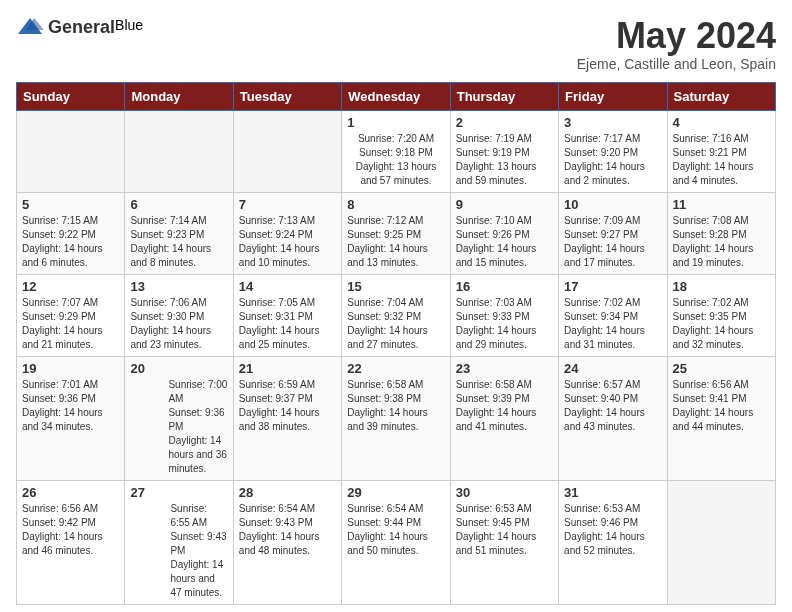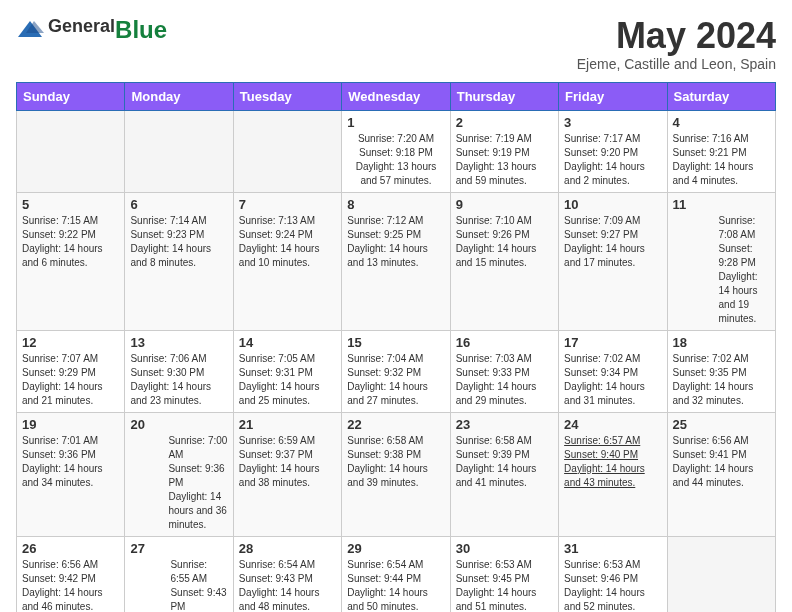--- a/index.html
+++ b/index.html
@@ -20,23 +20,23 @@
       display: flex;
       align-items: center;
       gap: 4px;
     }
     .logo-text-general {
       font-size: 18px;
       font-weight: bold;
       color: #333;
     }
     .logo-text-blue {
-      font-size: 24px;
-      font-weight: bold;
-      color: #15803d;
+      font-size: 14px;
+      font-weight: normal;
+      color: #000000;
     }
     .logo-icon {
       width: 28px;
       height: 22px;
     }
     .title-area {
       text-align: right;
     }
     .calendar-title {
       font-size: 36px;
@@ -47,21 +47,21 @@
     .calendar-subtitle {
       font-size: 14px;
       color: #555;
     }
     table {
       width: 100%;
       border-collapse: collapse;
       font-size: 11px;
     }
     thead tr th {
-      background: #8b5cf6;
+      background: #7f1d1d;
       color: #fff;
       text-align: left;
       padding: 6px 6px;
       font-size: 13px;
       font-weight: bold;
       border: 1px solid #2a6db5;
     }
     tbody tr td {
       border: 1px solid #ccc;
       vertical-align: top;
@@ -184,21 +184,21 @@
 Daylight: 14 hours and 15 minutes.</div>
         </td>
         <td>
           <div class="day-number">10</div>
           <div class="day-detail" style="white-space: pre-line;">Sunrise: 7:09 AM
 Sunset: 9:27 PM
 Daylight: 14 hours and 17 minutes.</div>
         </td>
         <td>
           <div class="day-number">11</div>
-          <div class="day-detail" style="white-space: pre-line; margin-left: 46px;">Sunrise: 7:08 AM
+          <div class="day-detail" style="white-space: pre-line;">Sunrise: 7:08 AM
 Sunset: 9:28 PM
 Daylight: 14 hours and 19 minutes.</div>
         </td>
       </tr>
       <tr>
         <td>
           <div class="day-number">12</div>
           <div class="day-detail" style="white-space: pre-line;">Sunrise: 7:07 AM
 Sunset: 9:29 PM
 Daylight: 14 hours and 21 minutes.</div>
@@ -266,21 +266,21 @@
 Daylight: 14 hours and 39 minutes.</div>
         </td>
         <td>
           <div class="day-number">23</div>
           <div class="day-detail" style="white-space: pre-line;">Sunrise: 6:58 AM
 Sunset: 9:39 PM
 Daylight: 14 hours and 41 minutes.</div>
         </td>
         <td>
           <div class="day-number">24</div>
-          <div class="day-detail" style="white-space: pre-line; text-decoration: underline;">Sunrise: 6:57 AM
+          <div class="day-detail" style="white-space: pre-line;">Sunrise: 6:57 AM
 Sunset: 9:40 PM
 Daylight: 14 hours and 43 minutes.</div>
         </td>
         <td>
           <div class="day-number">25</div>
           <div class="day-detail" style="white-space: pre-line;">Sunrise: 6:56 AM
 Sunset: 9:41 PM
 Daylight: 14 hours and 44 minutes.</div>
         </td>
       </tr>

